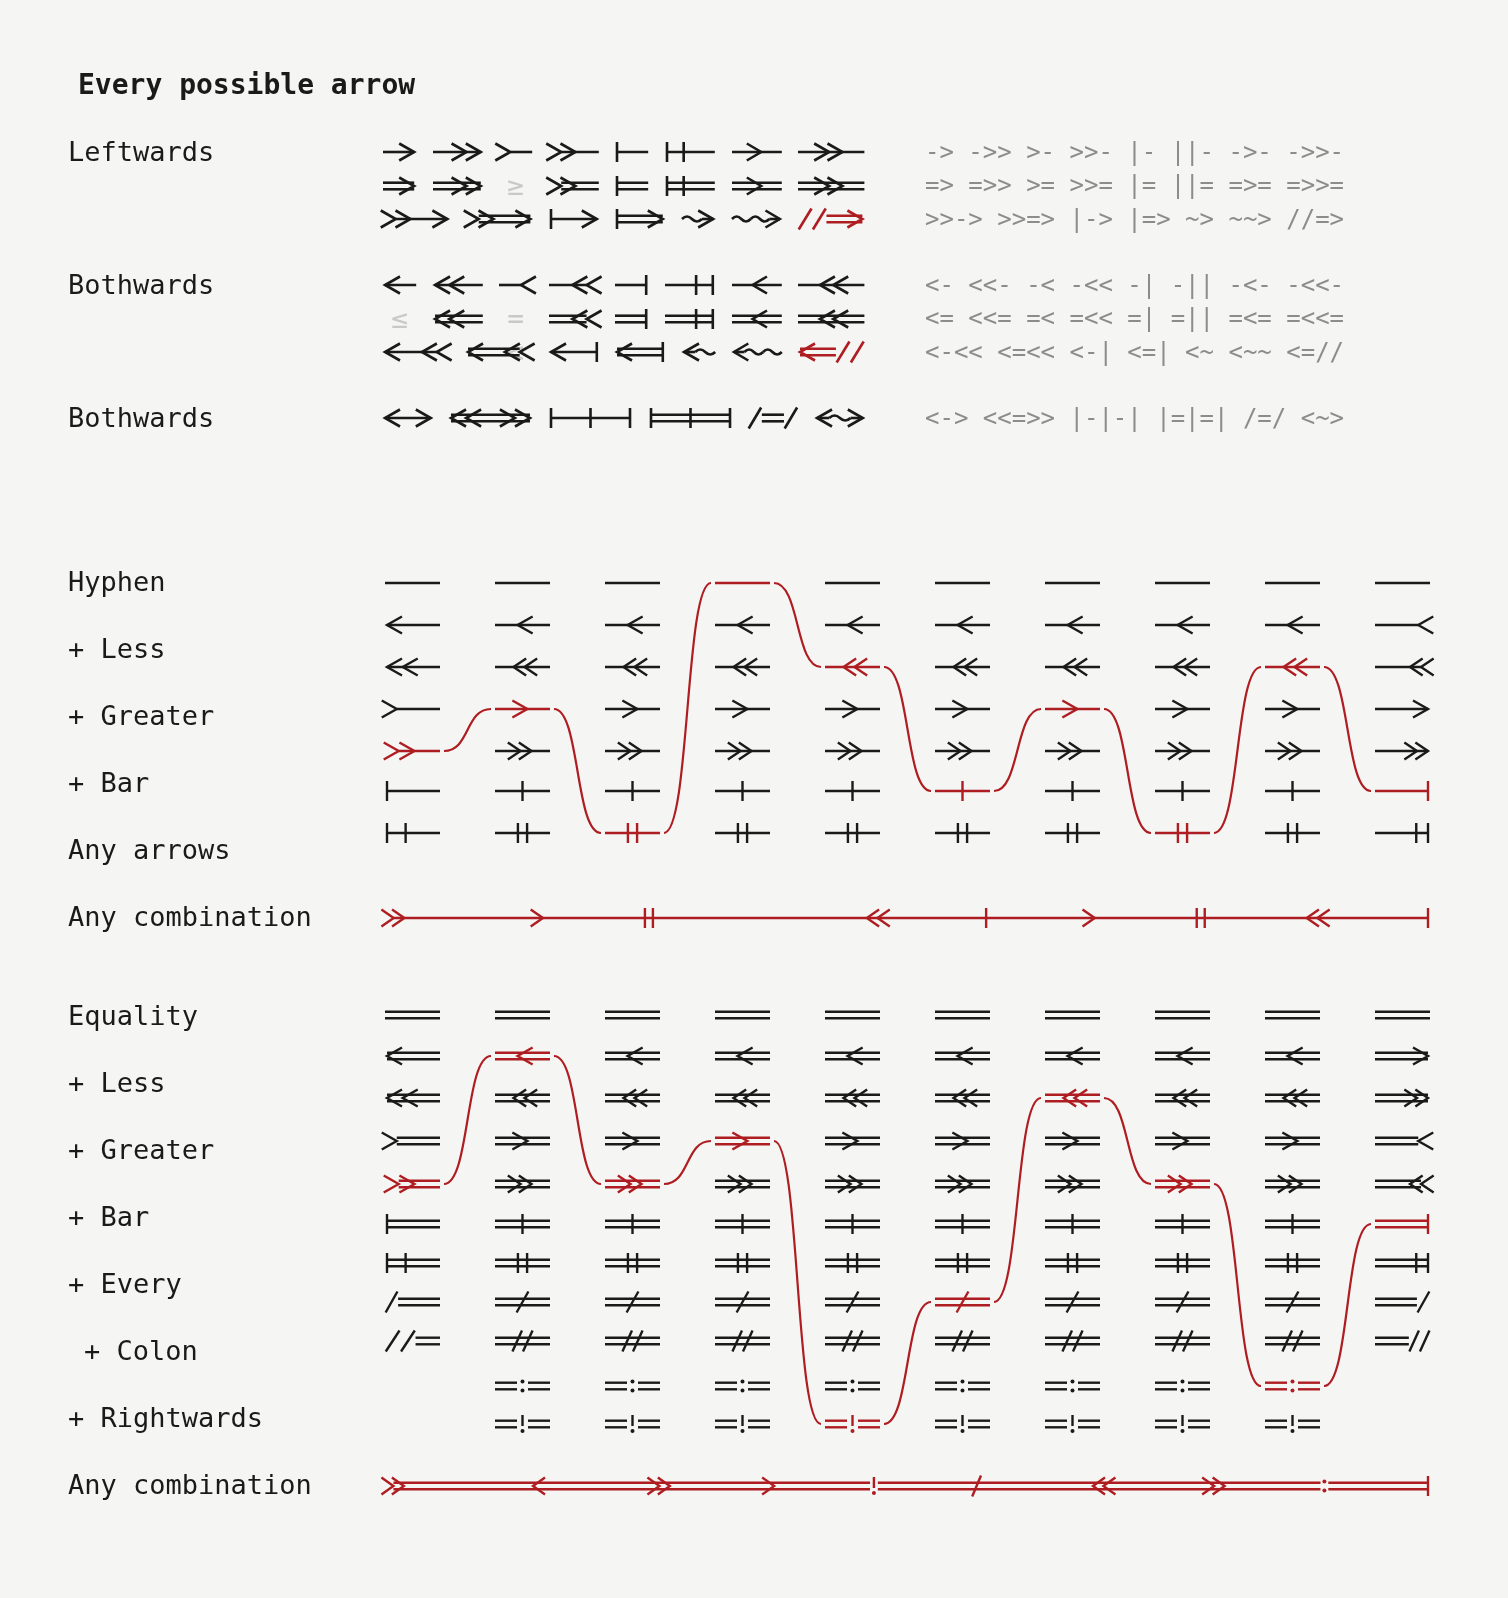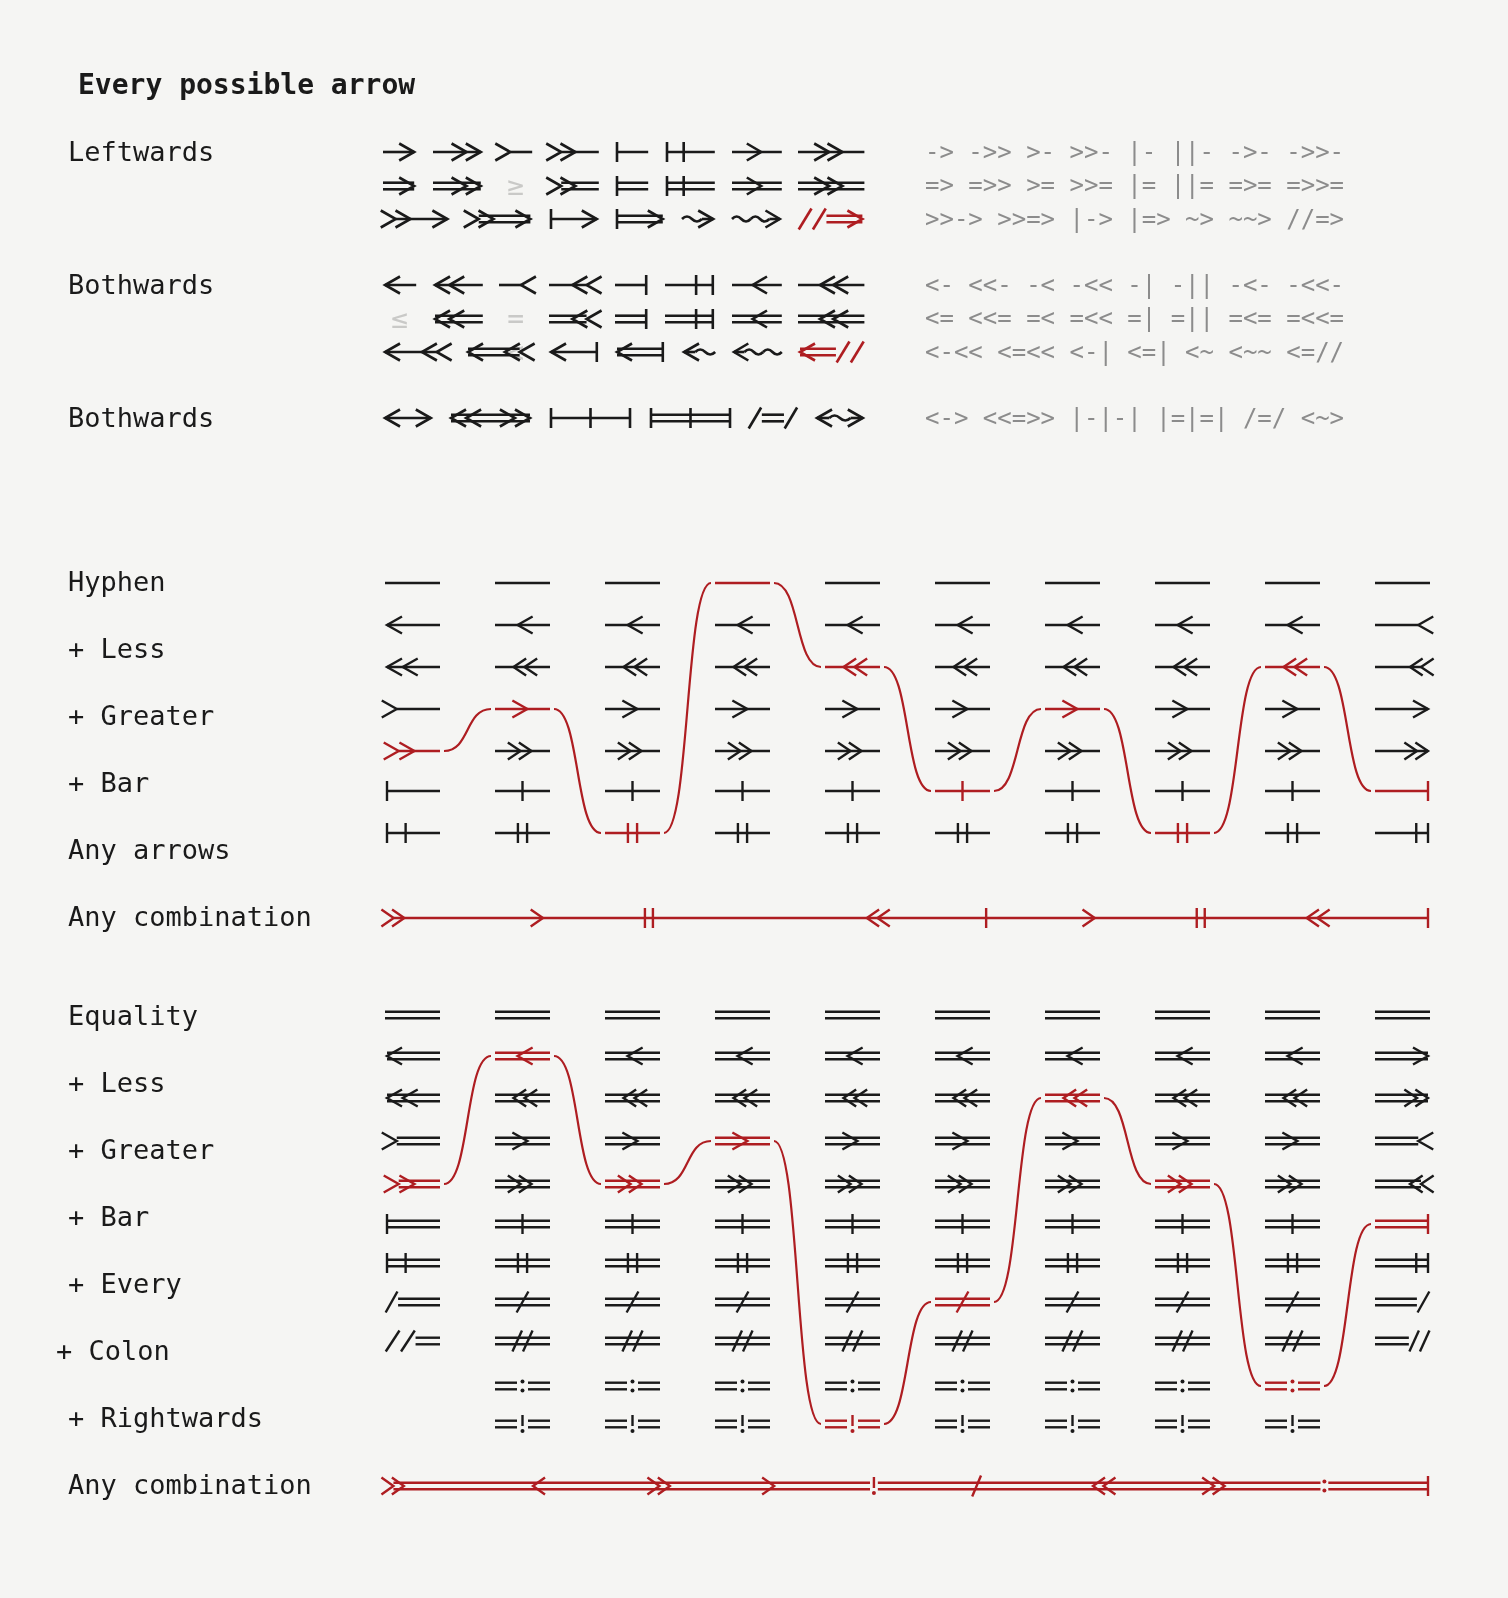--- a/index.html
+++ b/index.html
@@ -42,21 +42,21 @@
   <div class="rowlbl" style="left:68px;top:700px">+ Greater</div>
   <div class="rowlbl" style="left:68px;top:767px">+ Bar</div>
   <div class="rowlbl" style="left:68px;top:834px">Any arrows</div>
   <div class="rowlbl" style="left:68px;top:901px">Any combination</div>
 
   <div class="rowlbl" style="left:68px;top:1000px">Equality</div>
   <div class="rowlbl" style="left:68px;top:1067px">+ Less</div>
   <div class="rowlbl" style="left:68px;top:1134px">+ Greater</div>
   <div class="rowlbl" style="left:68px;top:1201px">+ Bar</div>
   <div class="rowlbl" style="left:68px;top:1268px">+ Every</div>
-  <div class="rowlbl" style="left:56px;top:1335px">+ Colon</div>
+  <div class="rowlbl" style="left:84px;top:1335px">+ Colon</div>
   <div class="rowlbl" style="left:68px;top:1402px">+ Rightwards</div>
   <div class="rowlbl" style="left:68px;top:1469px">Any combination</div>
 
 <div class="gcell" style="left: 383px; top: 134px;">
       <svg width="33.2" height="36" viewBox="0 0 33.2 36">
         <line x1="0" y1="18" x2="31.200000000000003" y2="18" stroke="#1a1a1a" stroke-width="2.6"></line>
         <path d="M 16.200000000000003 9.5 L 31.200000000000003 18 L 16.200000000000003 26.5" fill="none" stroke="#1a1a1a" stroke-width="2.6"></path>
       </svg>
     </div>
     <div class="gcell" style="left: 432.8px; top: 134px;">

